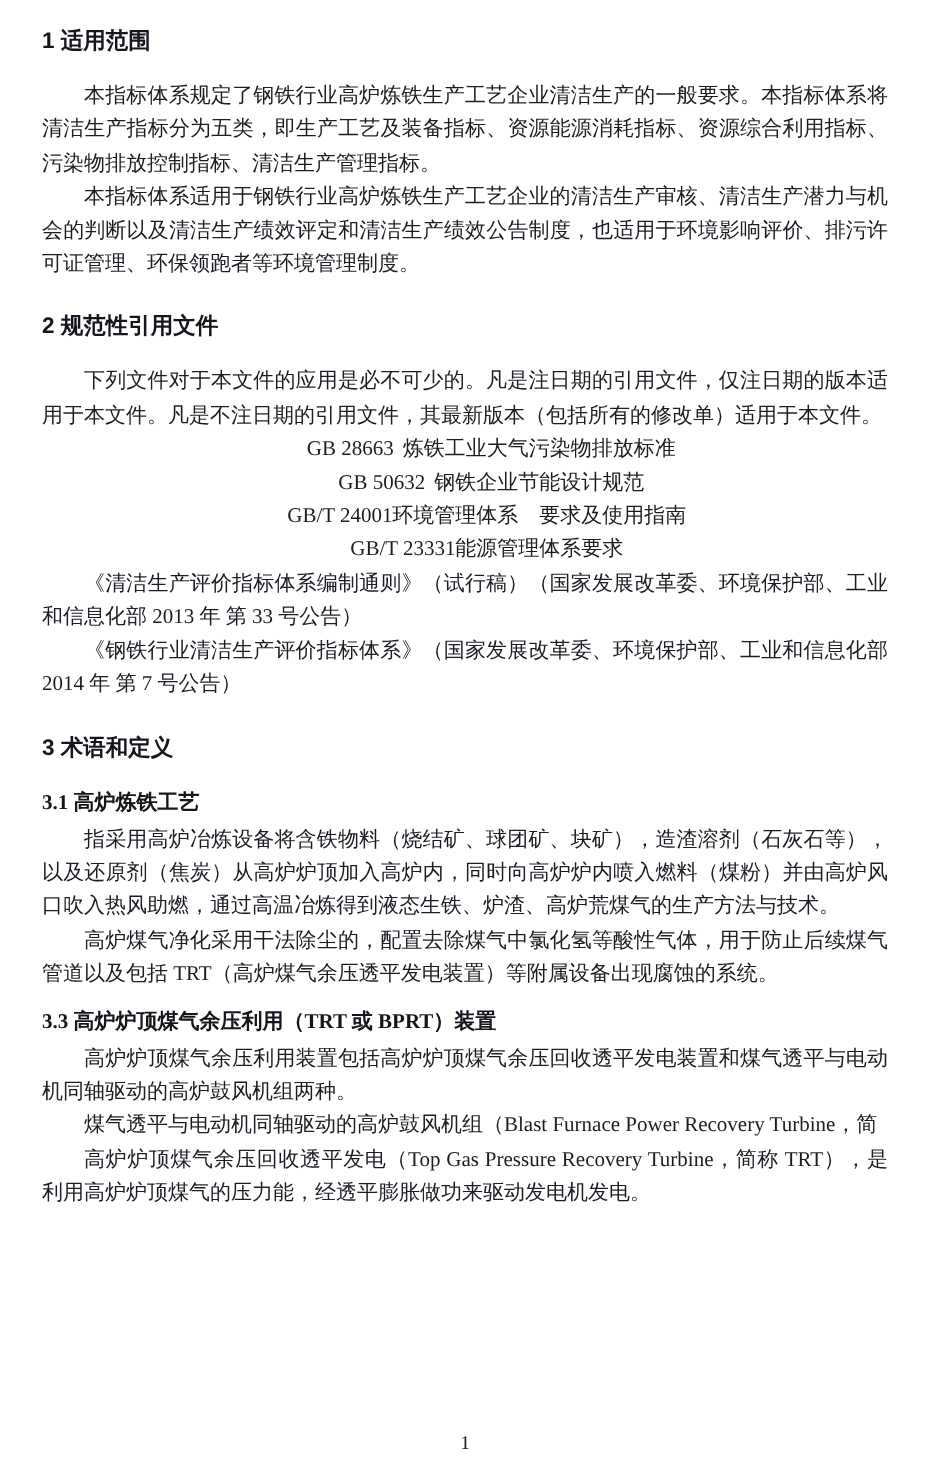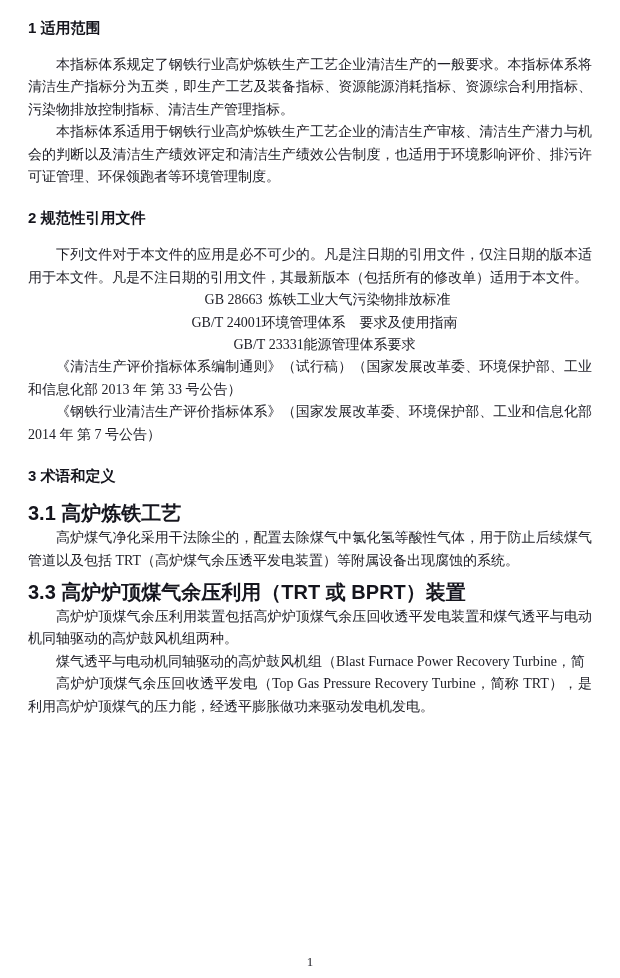--- a/index.html
+++ b/index.html
@@ -23,23 +23,23 @@
   .h1 {
     font-family: "Liberation Sans", "DejaVu Sans", sans-serif;
     font-weight: bold;
     font-size: 15px;
     line-height: 22px;
     margin: 19px 0 15px 0;
     color: #15151d;
   }
   .h1.first { margin-top: 3px; }
   .h2 {
-    font-family: Liberation Sans, sans-serif;
+    font-family: Liberation Serif, serif;
     font-weight: bold;
-    font-size: 20px;
+    font-size: 14px;
     line-height: 22px;
     margin: 9px 0 3px 0;
     color: #15151d;
   }
   .para {
     margin: 0;
     text-indent: 2em;
     text-align: justify;
   }
   .std-row {
@@ -76,32 +76,36 @@
   <p class="para">本指标体系规定了钢铁行业高炉炼铁生产工艺企业清洁生产的一般要求。本指标体系将清洁生产指标分为五类，即生产工艺及装备指标、资源能源消耗指标、资源综合利用指标、污染物排放控制指标、清洁生产管理指标。</p>
   <p class="para">本指标体系适用于钢铁行业高炉炼铁生产工艺企业的清洁生产审核、清洁生产潜力与机会的判断以及清洁生产绩效评定和清洁生产绩效公告制度，也适用于环境影响评价、排污许可证管理、环保领跑者等环境管理制度。</p>
 
   <div class="h1">2 规范性引用文件</div>
   <p class="para">下列文件对于本文件的应用是必不可少的。凡是注日期的引用文件，仅注日期的版本适用于本文件。凡是不注日期的引用文件，其最新版本（包括所有的修改单）适用于本文件。</p>
 
   <div class="std-row">
     <span class="std-code">GB 28663</span><span>炼铁工业大气污染物排放标准</span>
   </div>
   <div class="std-row">
+    <span class="std-code">GB 50632</span><span>钢铁企业节能设计规范</span>
+  </div>
+  <div class="std-row">
     <span class="std-code">GB/T 24001</span><span>环境管理体系　要求及使用指南</span>
   </div>
   <div class="std-row">
     <span class="std-code">GB/T 23331</span><span>能源管理体系要求</span>
   </div>
 
   <p class="ref">《清洁生产评价指标体系编制通则》（试行稿）（国家发展改革委、环境保护部、工业和信息化部 2013 年 第 33 号公告）</p>
   <p class="ref">《钢铁行业清洁生产评价指标体系》（国家发展改革委、环境保护部、工业和信息化部 2014 年 第 7 号公告）</p>
 
   <div class="h1">3 术语和定义</div>
 
   <div class="h2">3.1 高炉炼铁工艺</div>
+  <p class="para">指采用高炉冶炼设备将含铁物料（烧结矿、球团矿、块矿），造渣溶剂（石灰石等），以及还原剂（焦炭）从高炉炉顶加入高炉内，同时向高炉炉内喷入燃料（煤粉）并由高炉风口吹入热风助燃，通过高温冶炼得到液态生铁、炉渣、高炉荒煤气的生产方法与技术。</p>
 
   <p class="para">高炉煤气净化采用干法除尘的，配置去除煤气中氯化氢等酸性气体，用于防止后续煤气管道以及包括 TRT（高炉煤气余压透平发电装置）等附属设备出现腐蚀的系统。</p>
 
   <div class="h2">3.3 高炉炉顶煤气余压利用（TRT 或 BPRT）装置</div>
   <p class="para">高炉炉顶煤气余压利用装置包括高炉炉顶煤气余压回收透平发电装置和煤气透平与电动机同轴驱动的高炉鼓风机组两种。</p>
   <p class="para">煤气透平与电动机同轴驱动的高炉鼓风机组（Blast Furnace Power Recovery Turbine，简</p>
   <p class="para">高炉炉顶煤气余压回收透平发电（Top Gas Pressure Recovery Turbine，简称 TRT），是利用高炉炉顶煤气的压力能，经透平膨胀做功来驱动发电机发电。</p>
 
   <div class="page-number">1</div>
 </div>

